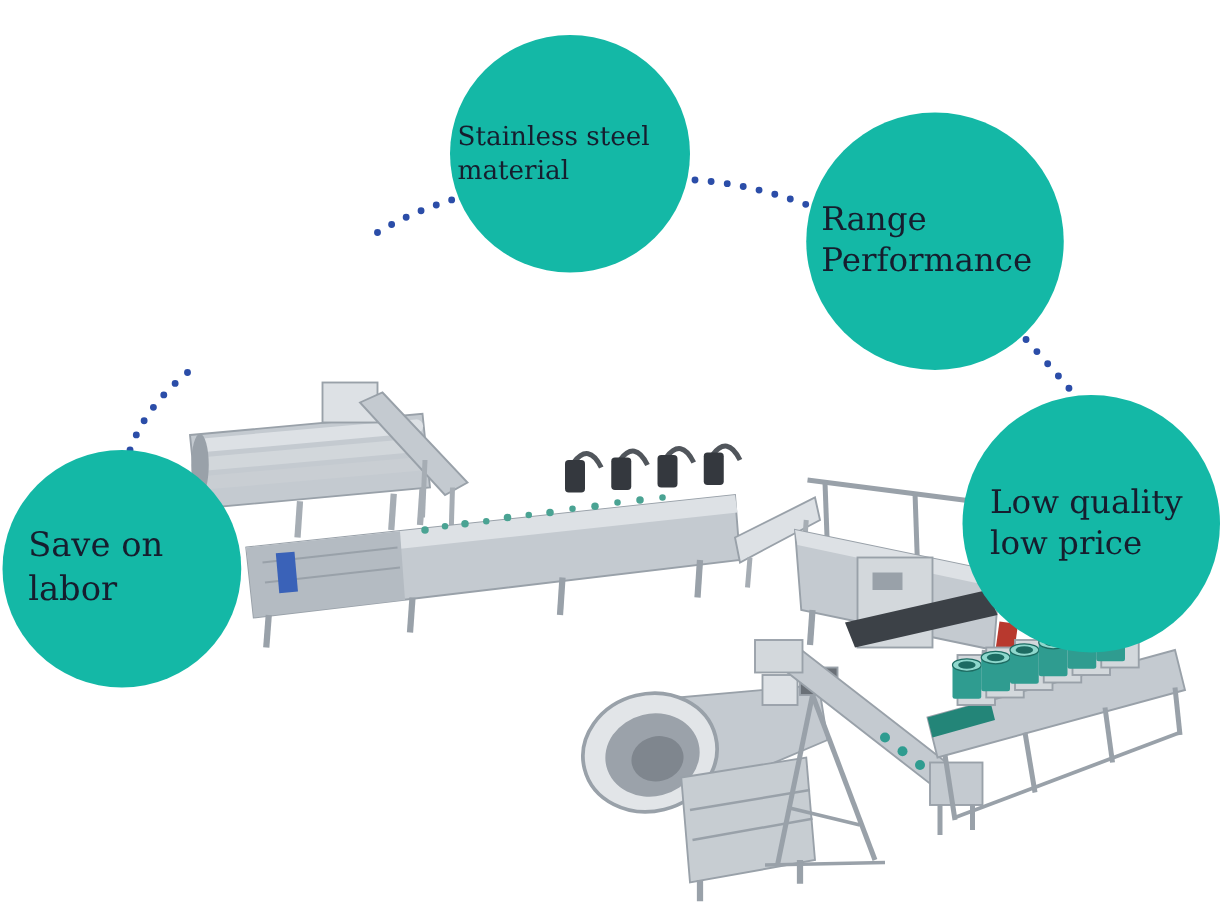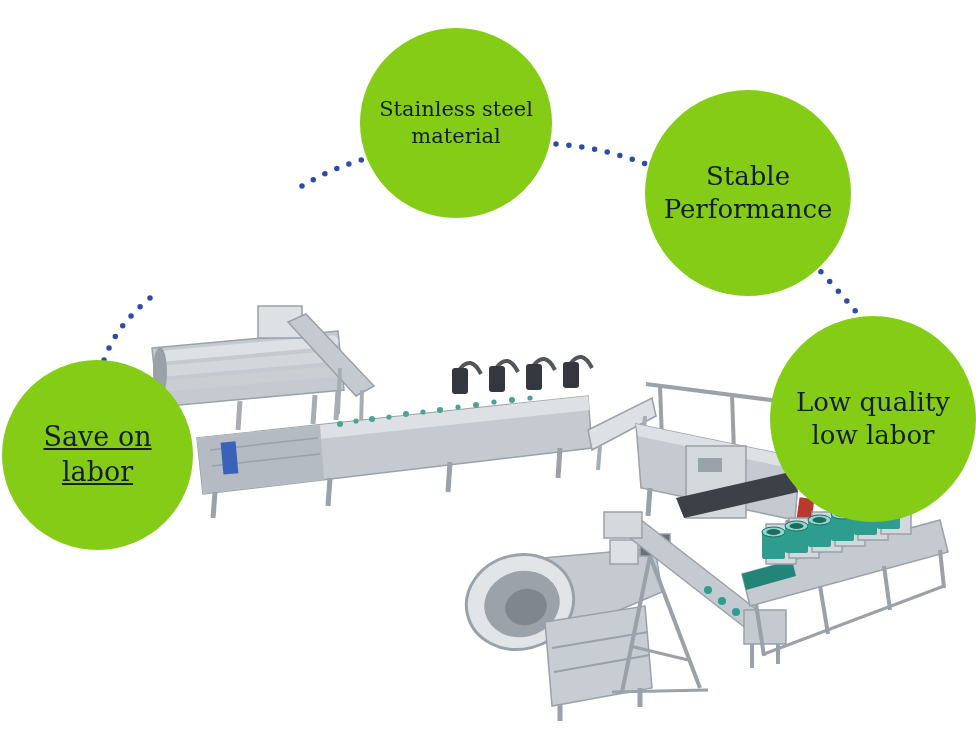--- a/index.html
+++ b/index.html
@@ -2,33 +2,33 @@
 <html><head>
 <meta charset="utf-8">
 <style>
   html,body{margin:0;padding:0;background:#ffffff;}
   .stage{
     position:relative;width:976px;height:731px;background:#ffffff;overflow:hidden;
     font-family:"DejaVu Serif","Liberation Serif",serif;
   }
   .machine-svg{position:absolute;left:0;top:0;width:976px;height:731px;}
   .bubble{
-    position:absolute;border-radius:50%;background:#84cc16;
-    display:flex;align-items:center;justify-content:center;text-align:center;
+    position:absolute;border-radius:50%;background:#14b8a6;
+    display:flex;align-items:center;justify-content:center;text-align:left;
     color:#161d2e;
   }
   .bubble .label{display:block;line-height:1.28;font-weight:500;}
   .bubble-stainless{left:360px;top:28px;width:192px;height:190px;font-size:21px;}
   .bubble-stainless .label{width:180px;}
   .bubble-range{left:108px;top:117px;width:198px;height:196px;font-size:19px;}
   .bubble-range .label{width:162px;}
   .bubble-stable{left:645px;top:90px;width:206px;height:206px;font-size:26px;}
   .bubble-stable .label{width:182px;}
   .bubble-labor{left:2px;top:360px;width:191px;height:190px;font-size:27px;}
-  .bubble-labor .label{width:150px;text-decoration:underline;}
+  .bubble-labor .label{width:150px;}
   .bubble-price{left:770px;top:316px;width:206px;height:206px;font-size:26px;}
   .bubble-price .label{width:162px;}
 </style>
 </head>
 <body>
 
 <div class="stage">
 
   <svg class="machine-svg" viewBox="0 0 976 731">
 
@@ -184,24 +184,24 @@
       <path d="M150 298 Q116 326 104 360"></path>
     </g>
   </svg>
 
   <div class="bubble bubble-stainless">
     <span class="label">Stainless steel material</span>
   </div>
 
 
   <div class="bubble bubble-stable">
-    <span class="label">Stable Performance</span>
+    <span class="label">Range Performance</span>
   </div>
 
   <div class="bubble bubble-labor">
     <span class="label">Save on labor</span>
   </div>
 
   <div class="bubble bubble-price">
-    <span class="label">Low quality low labor</span>
+    <span class="label">Low quality low price</span>
   </div>
 
 </div>
 
 </body></html>

